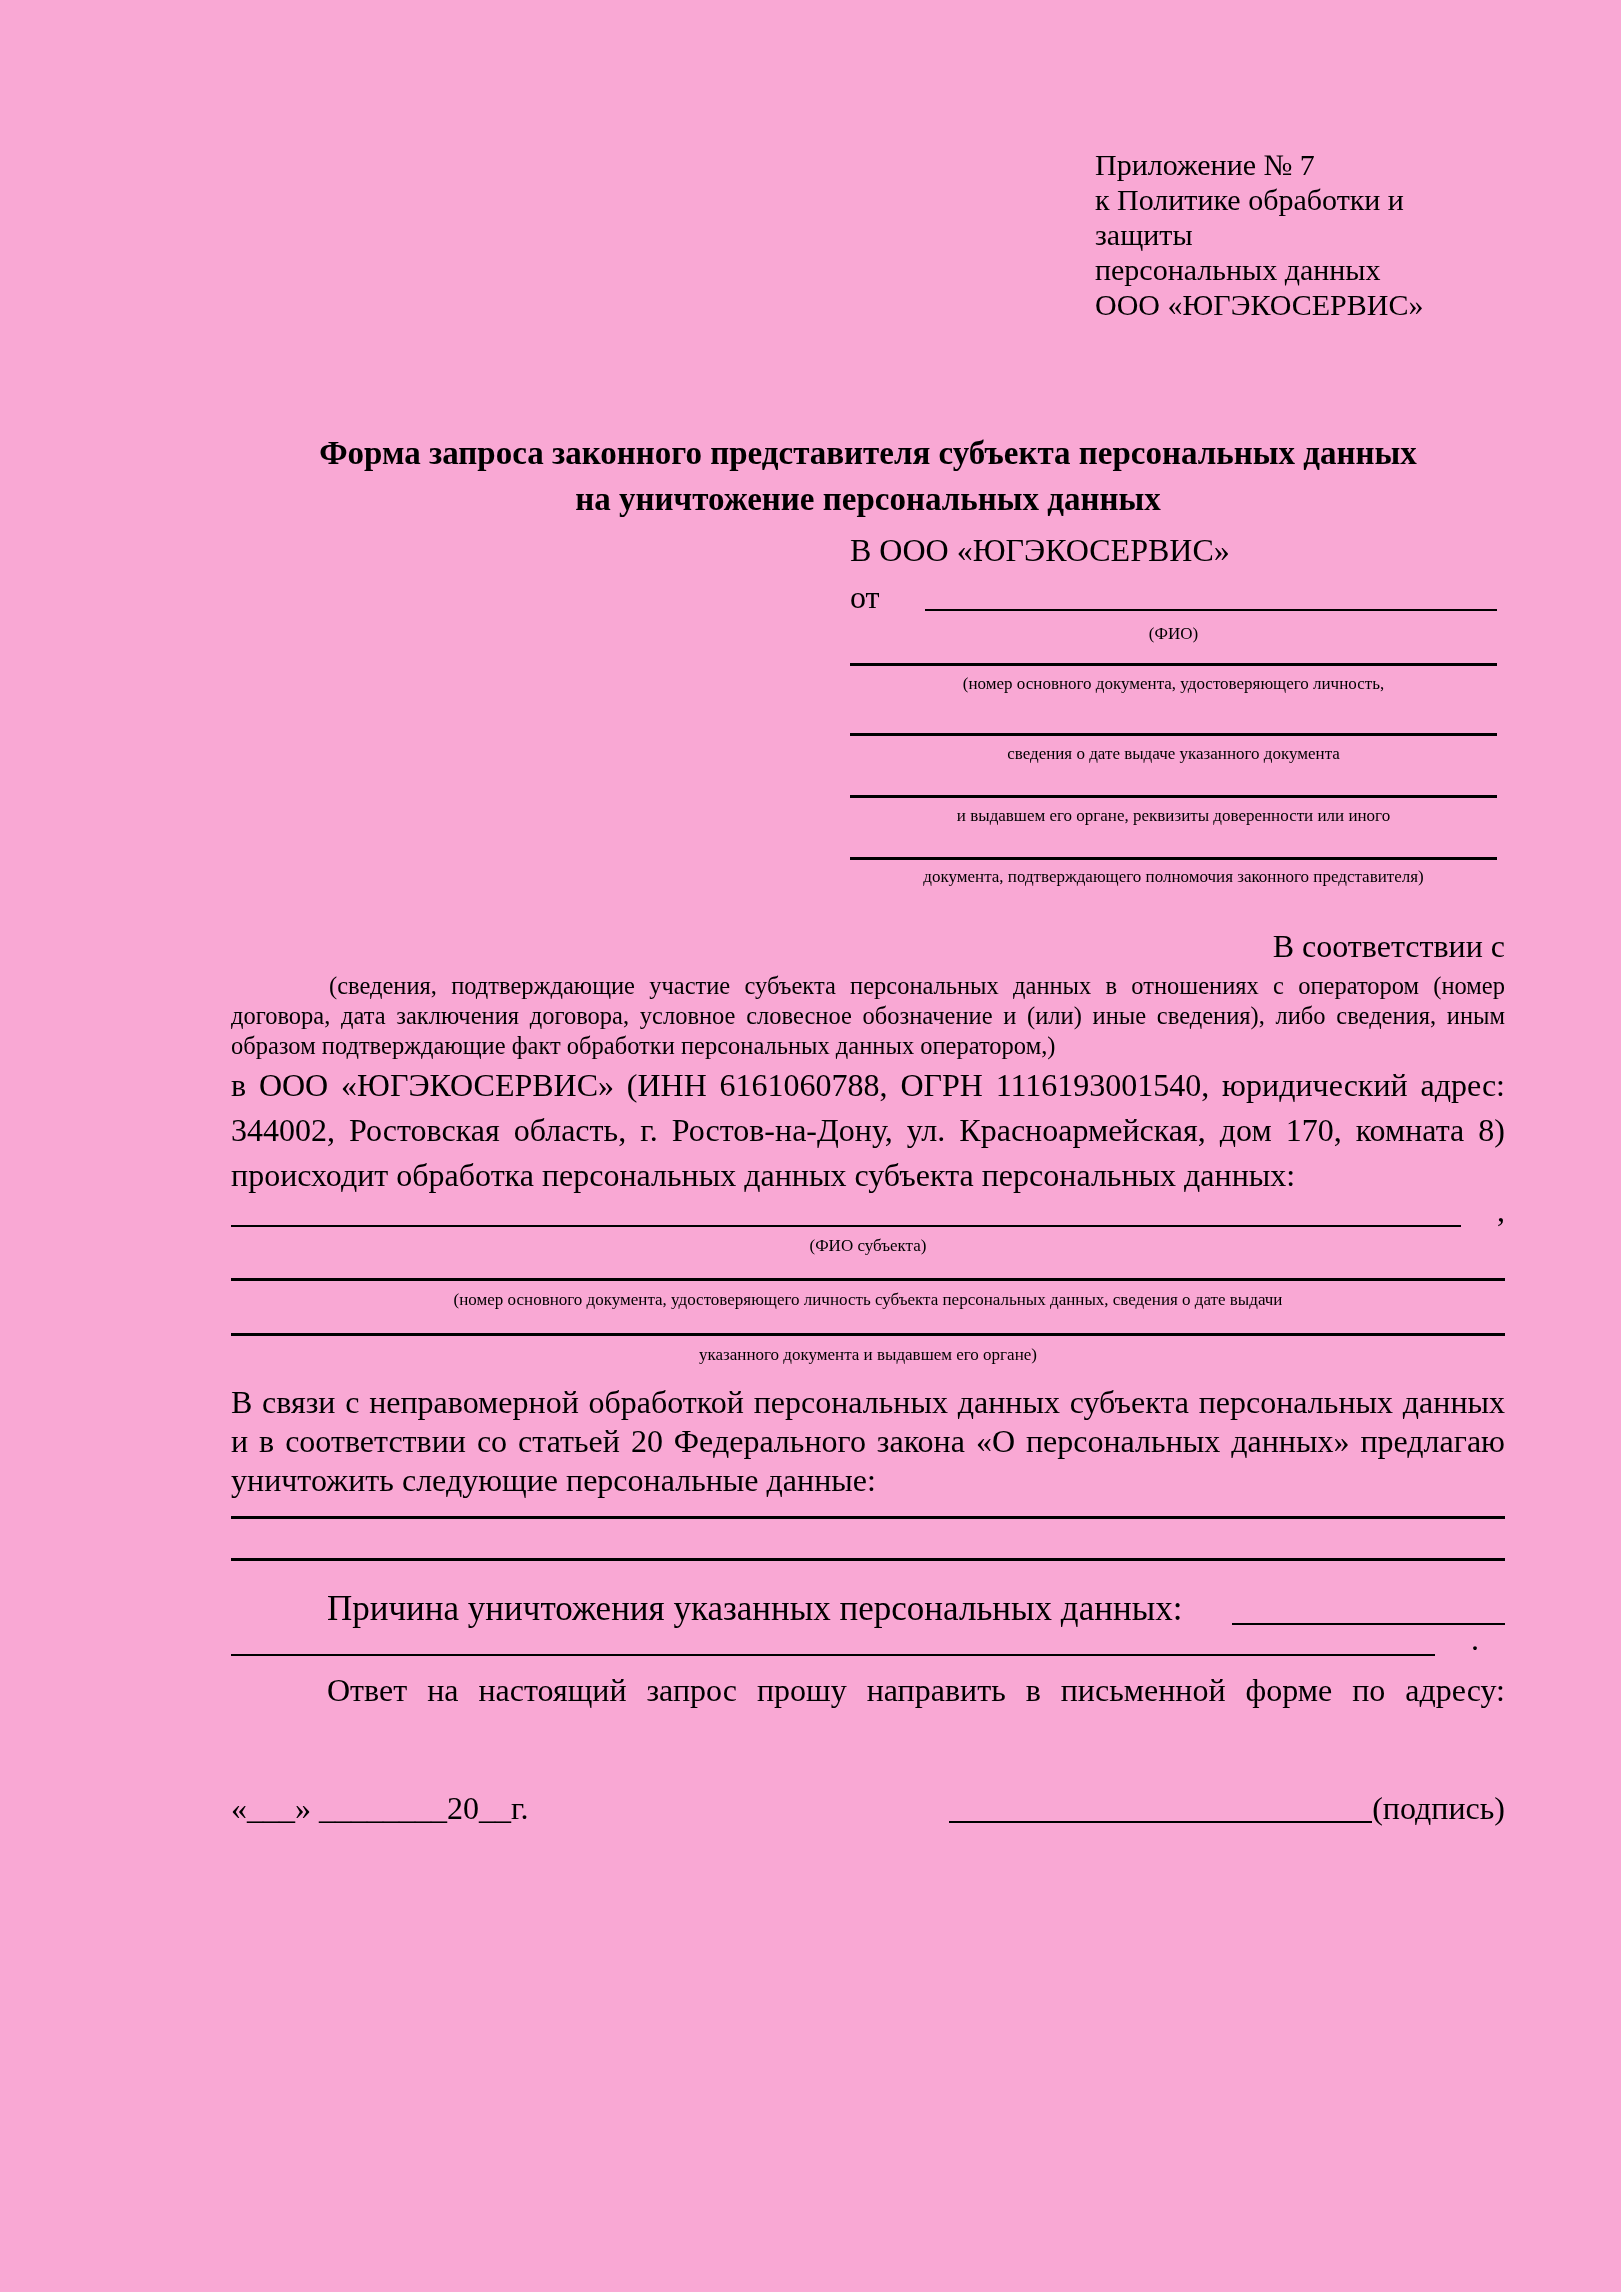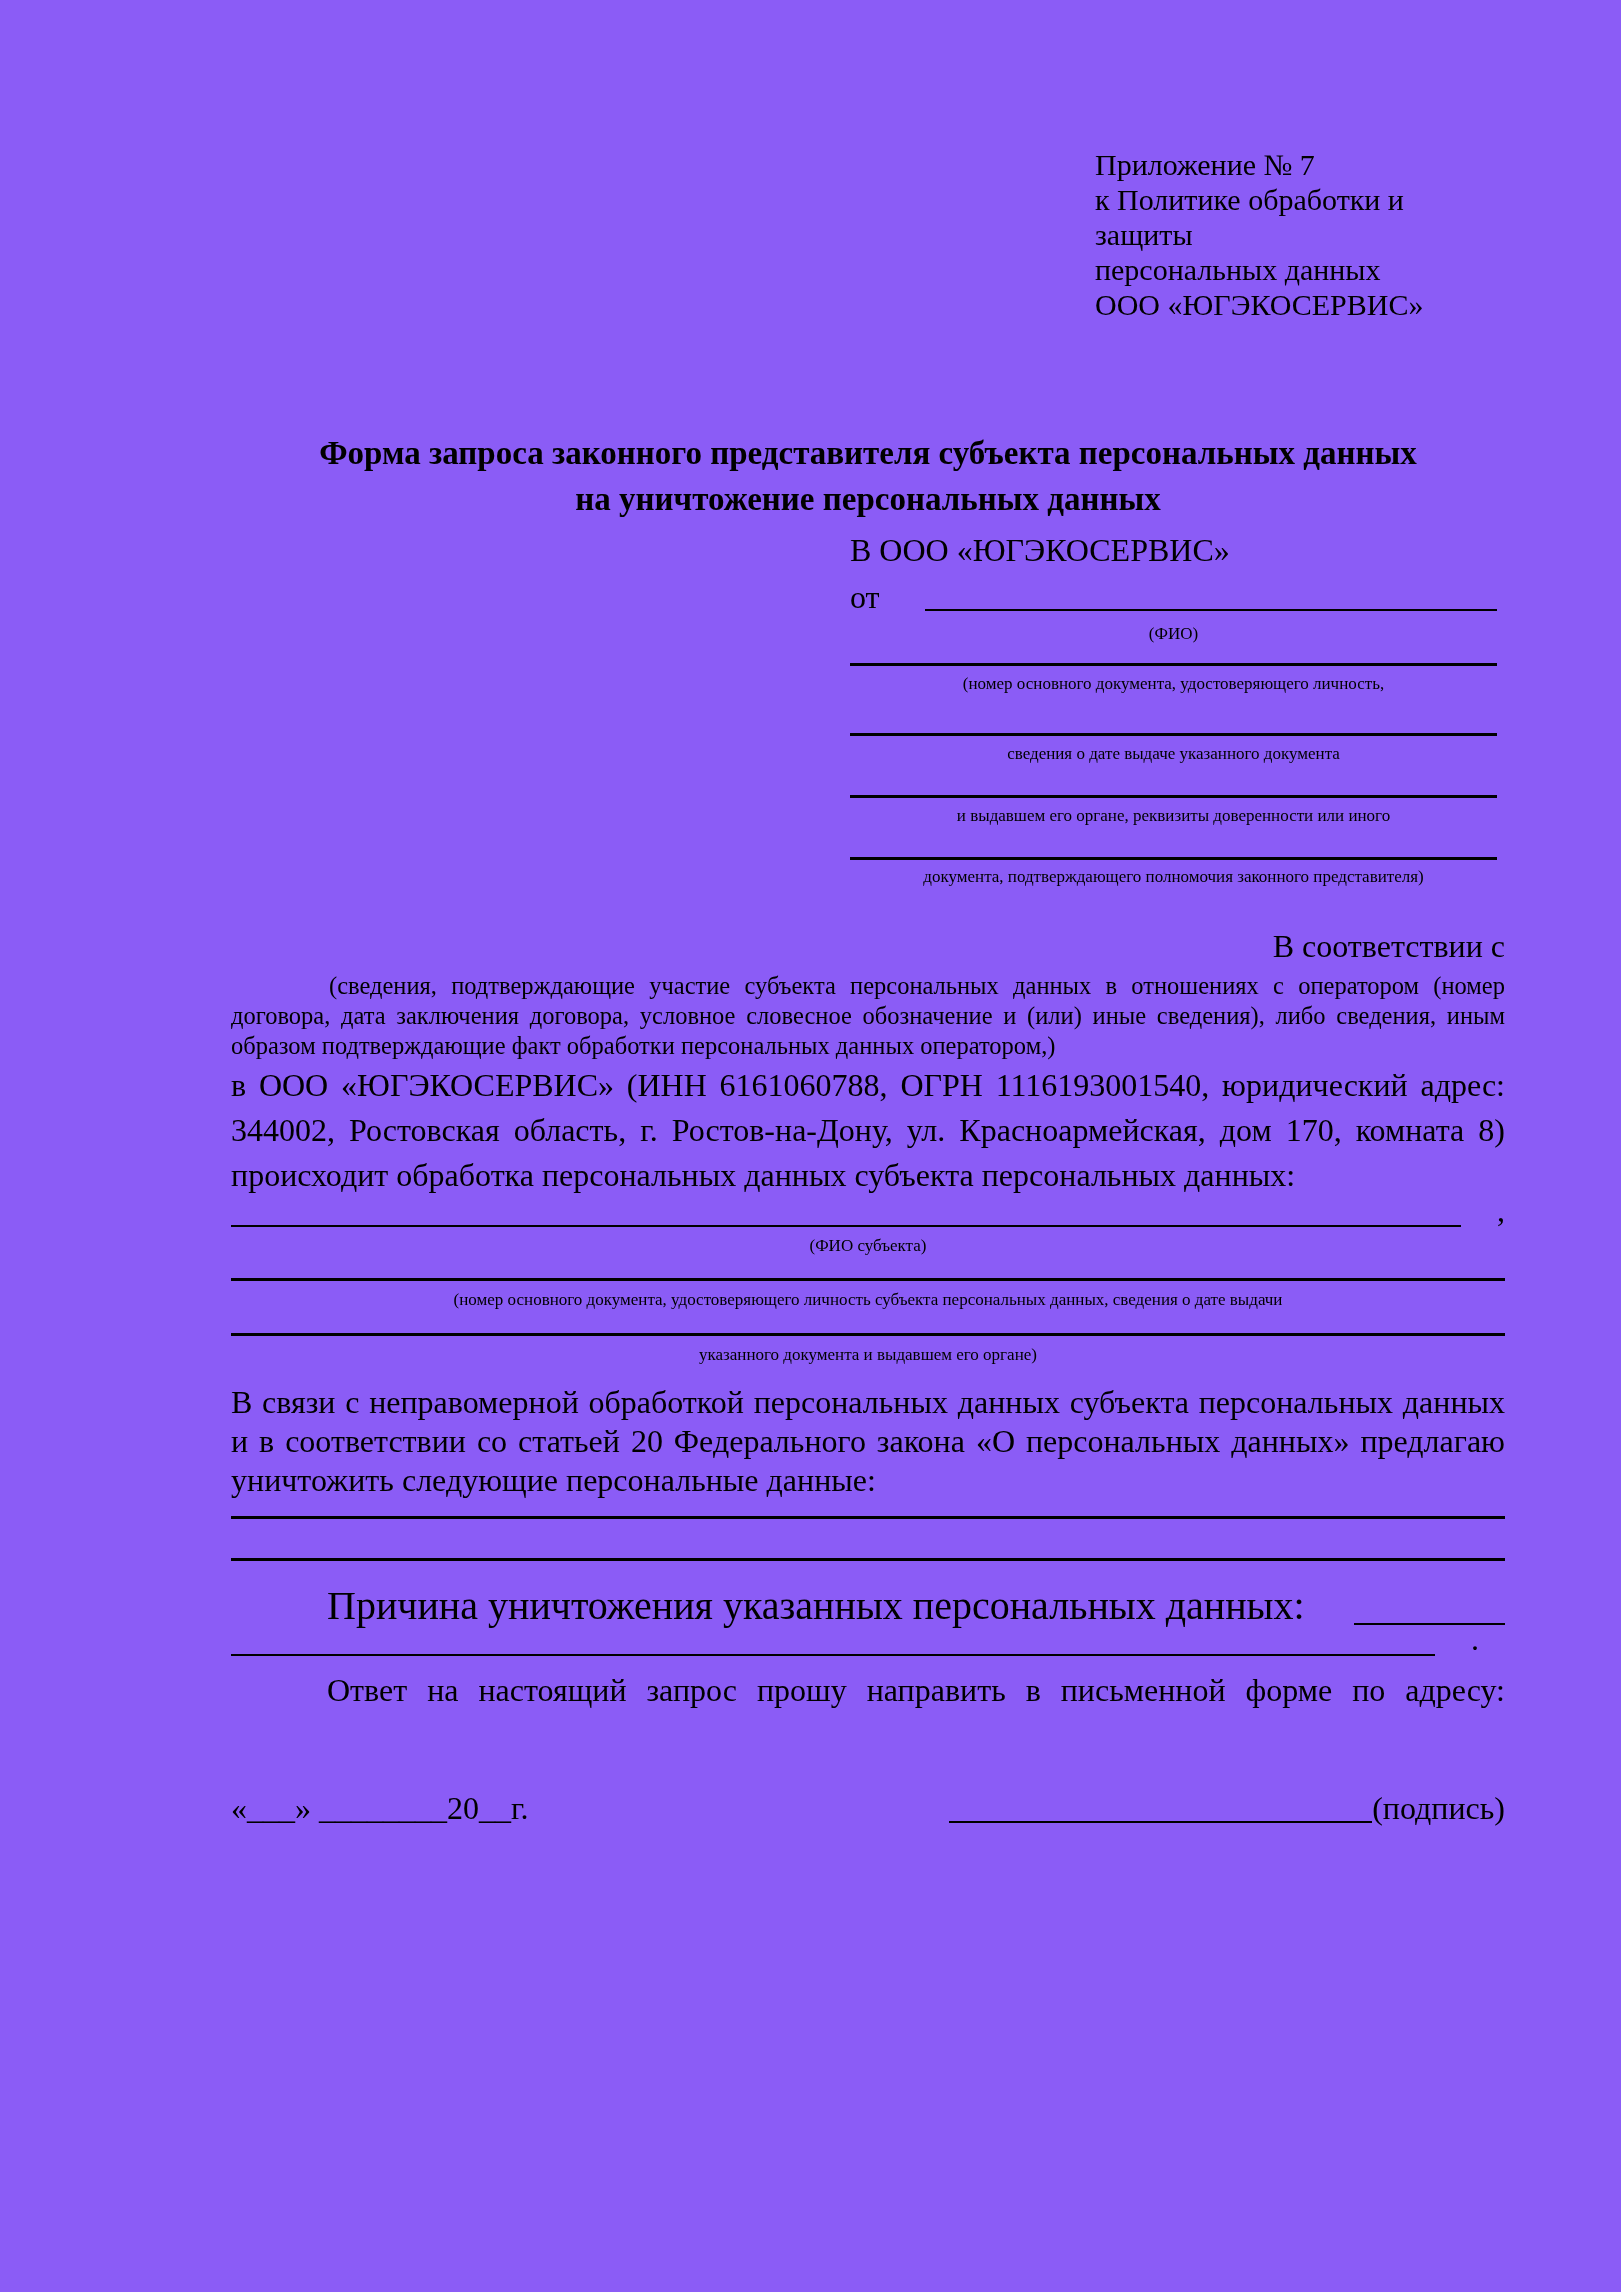--- a/index.html
+++ b/index.html
@@ -8,21 +8,21 @@
     height: 2293px;
     background: #ffffff;
     color: #000000;
     font-family: "Liberation Serif", "DejaVu Serif", serif;
     overflow: hidden;
   }
   .page {
     position: relative;
     width: 1621px;
     height: 2293px;
-    background: #8b5cf6;
+    background: #f9a8d4;
   }
   .content {
     position: absolute;
     left: 231px;
     top: 0;
     width: 1274px;
   }
   
   .appendix {
     margin-left: 864px;
@@ -94,21 +94,21 @@
   .cap-mid { margin-top: 2px; }
   .l-2 { margin-top: 17.6px; }
   .cap-after { margin-top: 4px; }
   .l-3 { margin-top: 19.6px; }
   .para-demand { margin-top: 13.7px; line-height: 39px; }
   .blank-1 { margin-top: 15.7px; }
   .blank-2 { margin-top: 39px; }
   .reason-row {
     margin-top: 25.5px;
     height: 43px;
-    font-size: 40px;
+    font-size: 35px;
   }
   .reason-row .fill { margin-left: 13.7px; margin-bottom: 3.9px; }
   .period-row {
     margin-top: 5.9px;
     height: 23.5px;
     font-size: 32px;
   }
   .period-row .fill { flex: 0 0 1204px; margin-bottom: 2px; }
   .reply-lead {
     margin-top: 11.8px;

